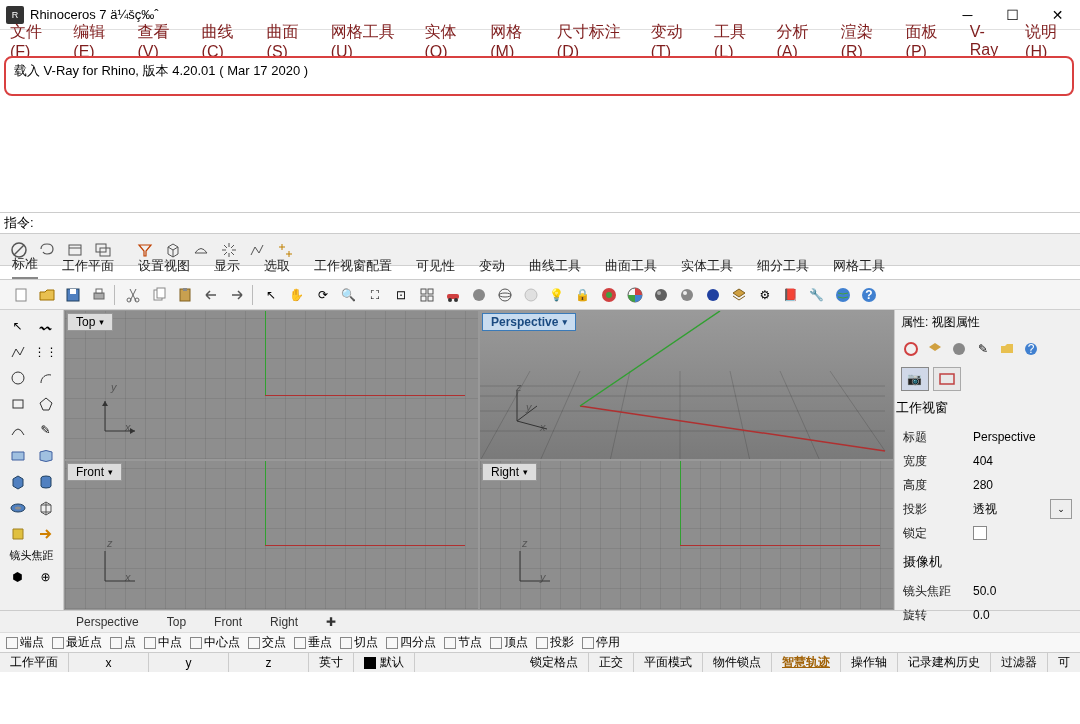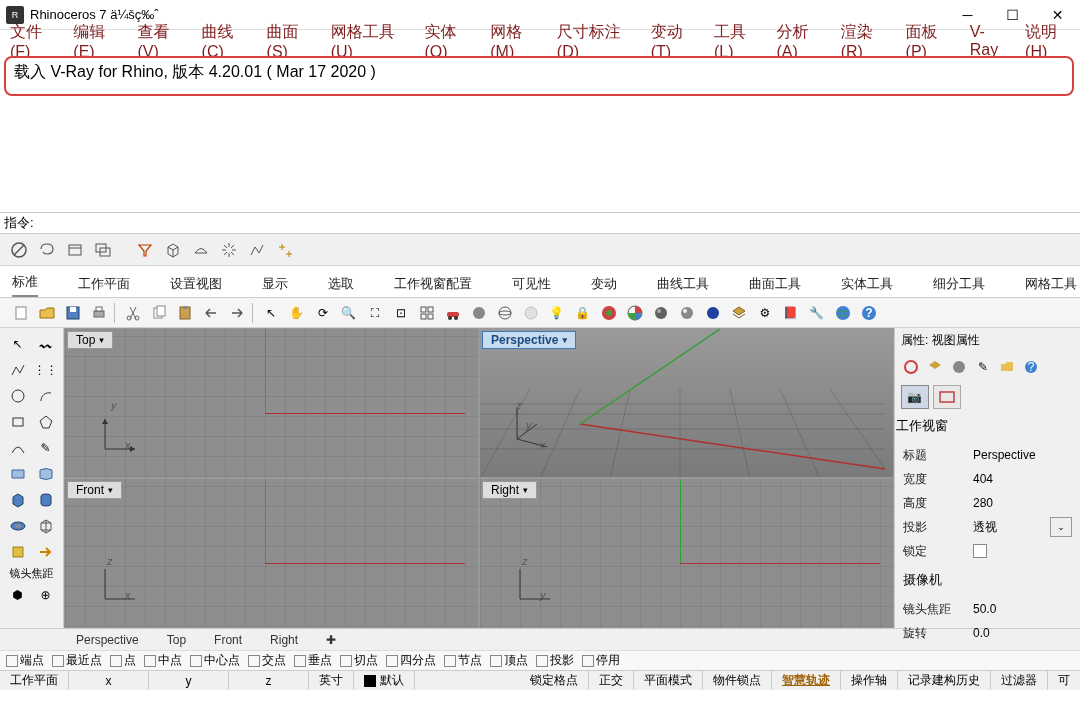--- a/index.html
+++ b/index.html
@@ -5,28 +5,28 @@
 * { margin: 0; padding: 0; box-sizing: border-box; font-family: "Microsoft YaHei", sans-serif; font-size: 12px; }
 body { background: #fff; width: 1080px; height: 724px; overflow: hidden; position: relative; }
 .titlebar { height: 30px; display: flex; align-items: center; background: #fff; border-bottom: 1px solid #e0e0e0; }
 .titlebar-icon { width: 18px; height: 18px; margin: 0 6px; background: #333; border-radius: 2px; display:flex; align-items:center; justify-content:center; color:#fff; font-size:9px;}
 .titlebar-title { flex: 1; font-size: 13px; color: #000; }
 .win-controls { display: flex; }
 .win-btn { width: 45px; height: 30px; display: flex; align-items: center; justify-content: center; font-size: 14px; color: #000; }
 .menubar { height: 22px; display: flex; align-items: center; padding-left: 4px; gap: 4px; background: #fff; }
 .menu-item { padding: 2px 6px; font-size: 16px; color: #7f1d1d; }
 .console-area { border: 2px solid #d94040; border-radius: 8px; margin: 4px 6px 0 4px; padding: 4px 8px 10px 8px; height: 40px; background: #fff; position: relative;}
-.console-text { font-size: 16px; color: #000; }
+.console-text { font-size: 13px; color: #000; }
 .whitespace { height: 116px; background:#fff; }
 .command-row { display: flex; align-items: center; padding: 0 4px; height: 22px; border-top:1px solid #ccc; border-bottom:1px solid #ccc;}
 .command-label { font-size: 13px; color: #000; margin-right:17px;}
 .command-input { flex: 1; border: none; outline: none; font-size: 12px; background:#fff;}
 .toolbar-row { height: 32px; display: flex; align-items: center; padding-left: 8px; gap: 6px; background: #f0f0f0; border-bottom:1px solid #d0d0d0;}
 .tool-icon { width: 22px; height: 22px; display:flex; align-items:center; justify-content:center; border:1px solid transparent; border-radius:2px;}
-.tabs-row { height: 32px; display: flex; align-items: flex-end; padding-left: 12px; gap: 40px; background: #fff; border-bottom:1px solid #ccc;}
+.tabs-row { height: 14px; display: flex; align-items: flex-end; padding-left: 12px; gap: 24px; background: #fff; border-bottom:1px solid #ccc;}
 .tab { font-size: 13px; color: #222; padding-bottom:4px; }
 .tab.active { border-bottom:2px solid #888;}
 .toolbar2 { height: 30px; display: flex; align-items: center; padding-left: 10px; gap: 4px; background: #f5f5f5; border-bottom:1px solid #d0d0d0;}
 .tb2-icon { width: 22px; height: 22px; display:flex; align-items:center; justify-content:center;}
 .main-area { display: flex; height: 300px; }
 .left-tools { width: 64px; background: #f0f0f0; display: flex; flex-direction: column; padding-top:4px; gap:2px; border-right:1px solid #ccc; align-items:center;}
 .lt-row { display:flex; gap:4px; }
 .lt-icon { width:24px; height:24px; display:flex; align-items:center; justify-content:center; border:1px solid transparent;}
 .lt-label { font-size:11px; color:#000; text-align:center; width:60px;}
 .viewports { flex: 1; display: grid; grid-template-columns: 1fr 1fr; grid-template-rows: 1fr 1fr; gap: 2px; background:#999; padding:1px;}

